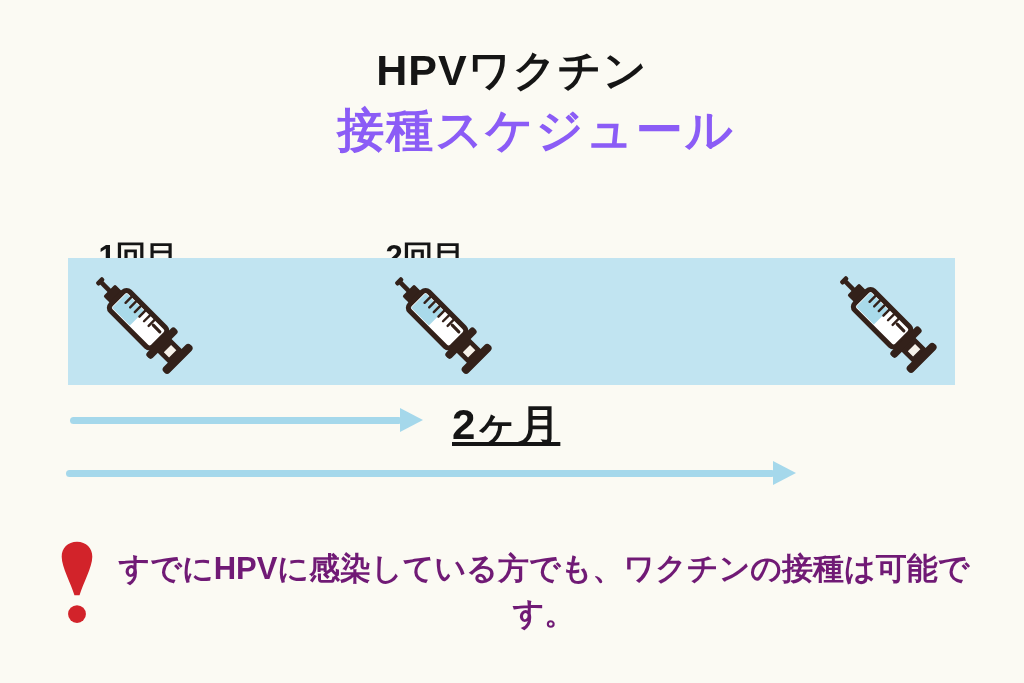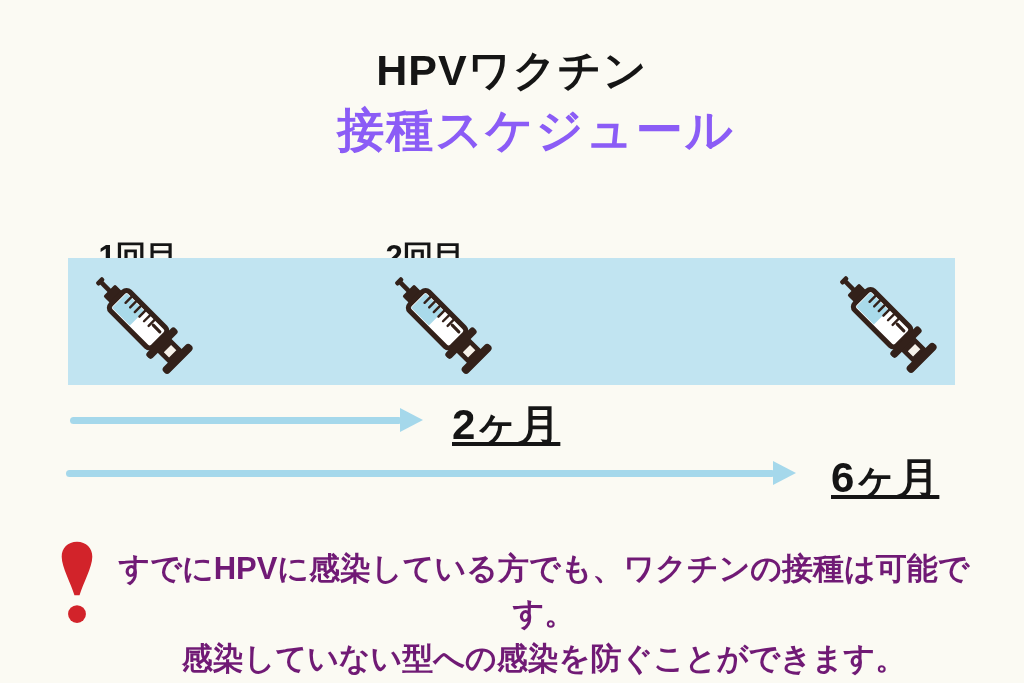--- a/index.html
+++ b/index.html
@@ -154,26 +154,24 @@
       <rect x="116.5" y="1.5" width="9" height="41" rx="4" fill="#33211A"></rect>
     </svg>
   </div>
 
   <div class="arrow-line arrow-line-1"></div>
   <div class="arrow-head arrow-head-1"></div>
   <div class="duration-label duration-1">2ヶ月</div>
 
   <div class="arrow-line arrow-line-2"></div>
   <div class="arrow-head arrow-head-2"></div>
-  <div class="duration-label duration-2">6ヶ月</div>
 
   <div class="note-icon">
     <svg viewBox="0 0 40 110" width="34" height="94" aria-hidden="true">
       <path d="M20 3 C31 3 38 10.5 38 20.5 C38 33 27 52 23 66 L17 66 C13 52 2 33 2 20.5 C2 10.5 9 3 20 3 Z" fill="#D2232A"></path>
       <circle cx="20" cy="88" r="10.5" fill="#D2232A"></circle>
     </svg>
   </div>
   <div class="note-text">
     <div>すでにHPVに感染している方でも、ワクチンの接種は可能です。</div>
-    <div>感染していない型への感染を防ぐことができます。</div>
   </div>
 
 </div>
 
 </body></html>

